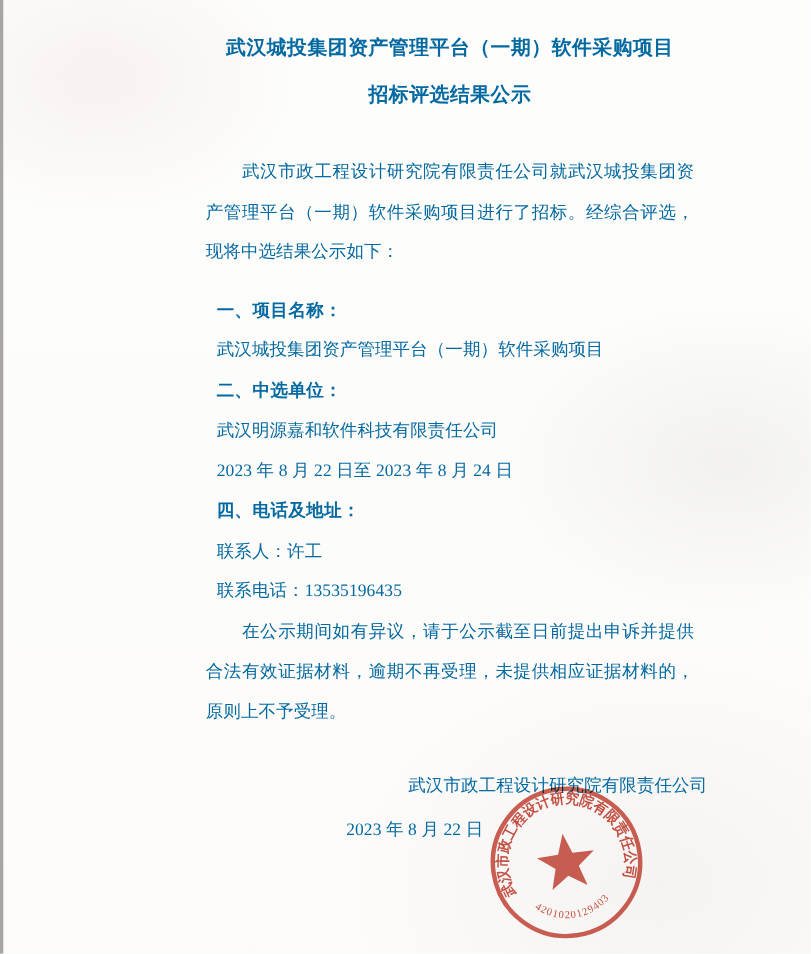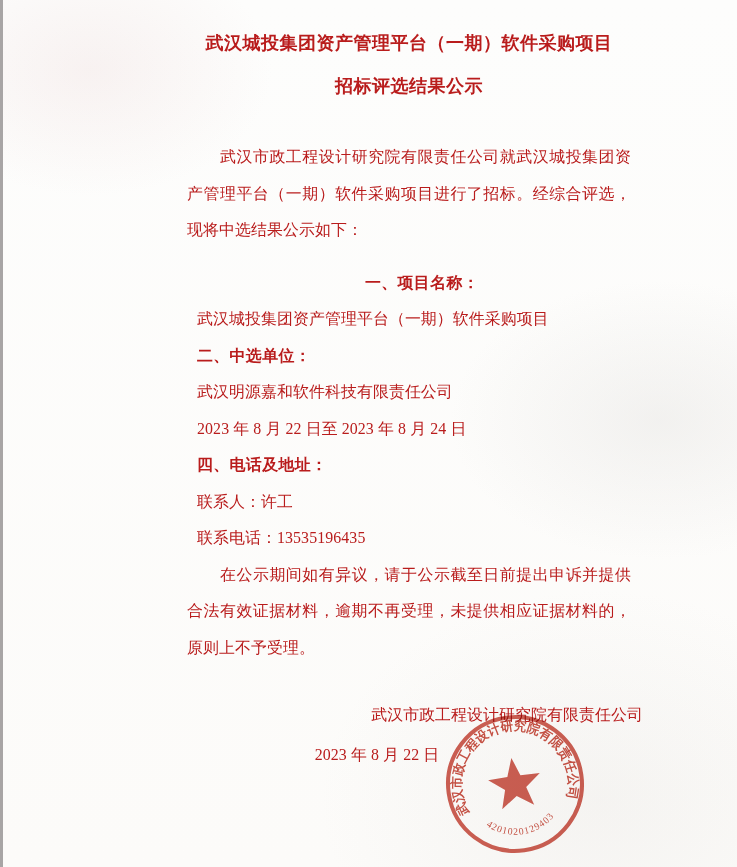--- a/index.html
+++ b/index.html
@@ -18,21 +18,21 @@
       radial-gradient(ellipse 260px 180px at 90px 70px, rgba(235,215,215,.30), transparent 70%),
       radial-gradient(ellipse 400px 300px at 600px 800px, rgba(215,212,208,.20), transparent 70%),
       linear-gradient(180deg,#fdfdfc,#fcfbf9);
   }
   .edge-strip {
     position:absolute; left:0; top:0; width:3px; height:867px;
     background:#a8a5a5;
   }
   .doc {
     position:absolute; left:171px; top:0; width:476px;
-    color:#b91c1c;
+    color:#0369a1;
     font-size:15.9px;
     letter-spacing:.1px;
   }
   .title {
     margin-top:30px;
     font-size:18px; font-weight:bold;
     line-height:26px; text-align:center;
     letter-spacing:.5px;
   }
   .title2 { margin-top:17px; }
@@ -41,21 +41,21 @@
     line-height:36.5px;
     text-align:justify;
     text-indent:33px;
   }
   .closing { margin-top:0; }
   .line {
     line-height:36.5px;
     padding-left:26px;
     white-space:nowrap;
   }
-  .first-line { margin-top:2px;text-align:center; }
+  .first-line { margin-top:2px; }
   .heading { font-weight:bold; letter-spacing:.4px; }
   .signature {
     margin-top:37px;
     line-height:24px;
     text-align:right;
     padding-right:4px;
     white-space:nowrap;
   }
   .sig-date {
     margin-top:16px;

